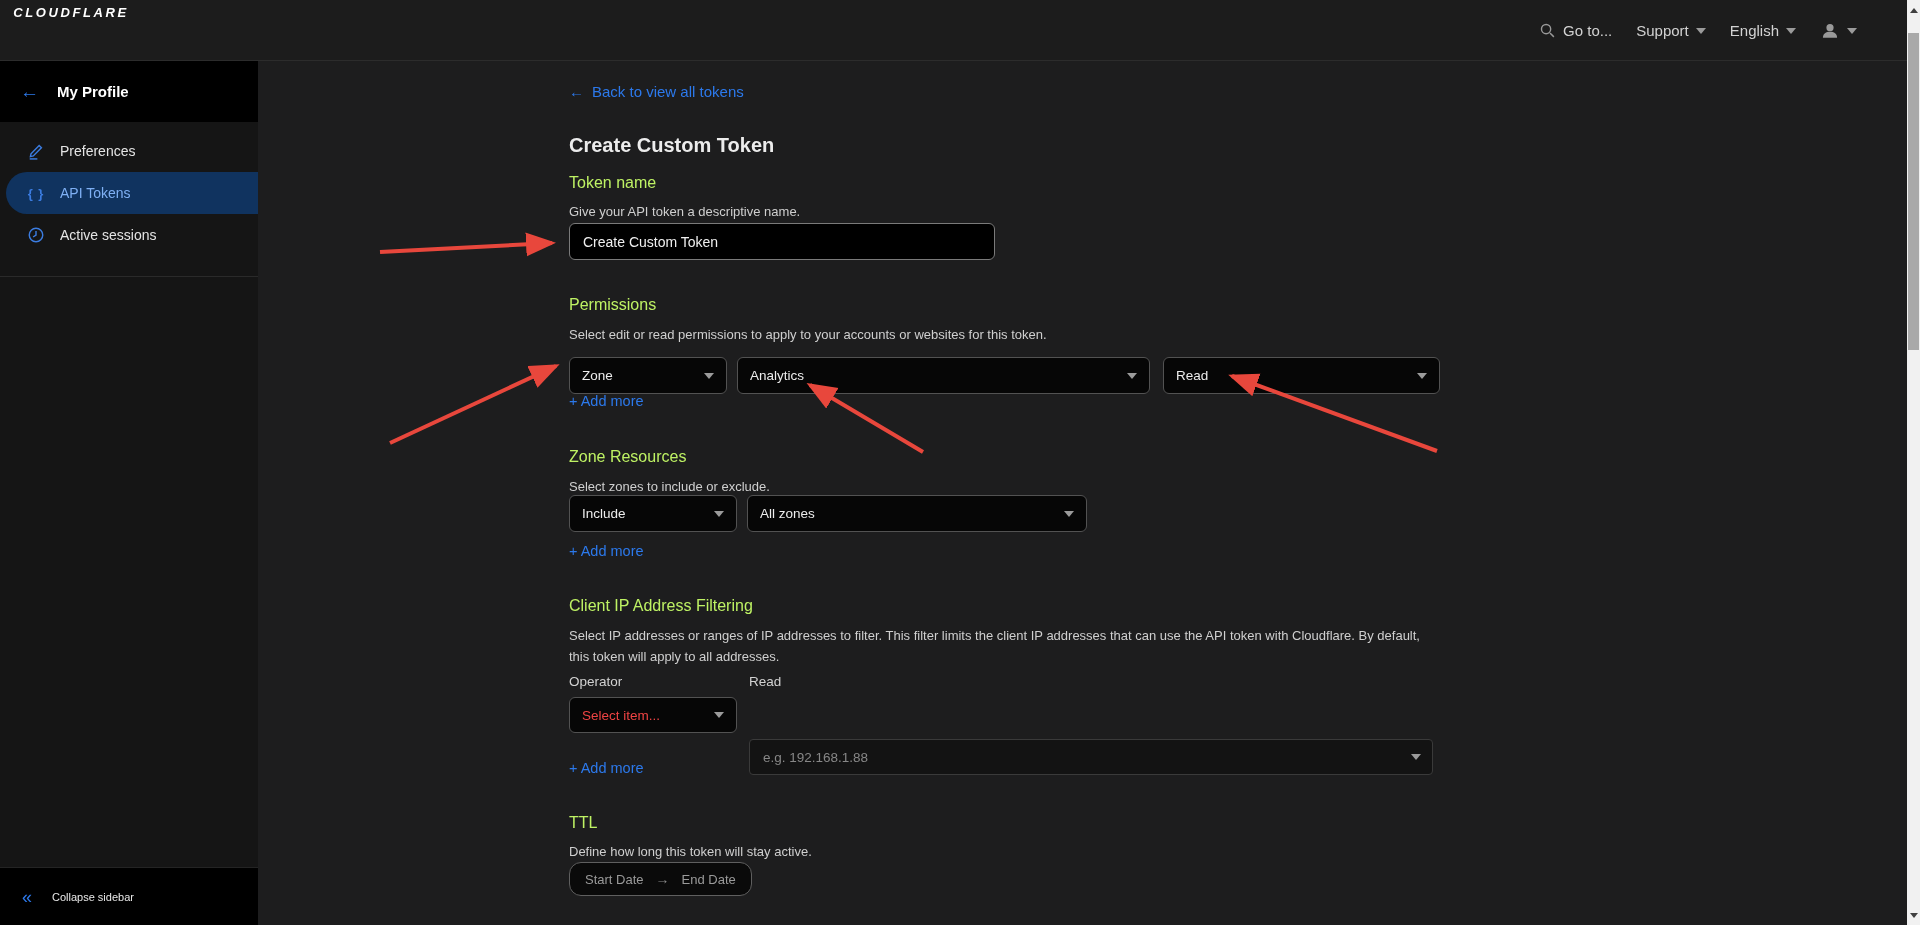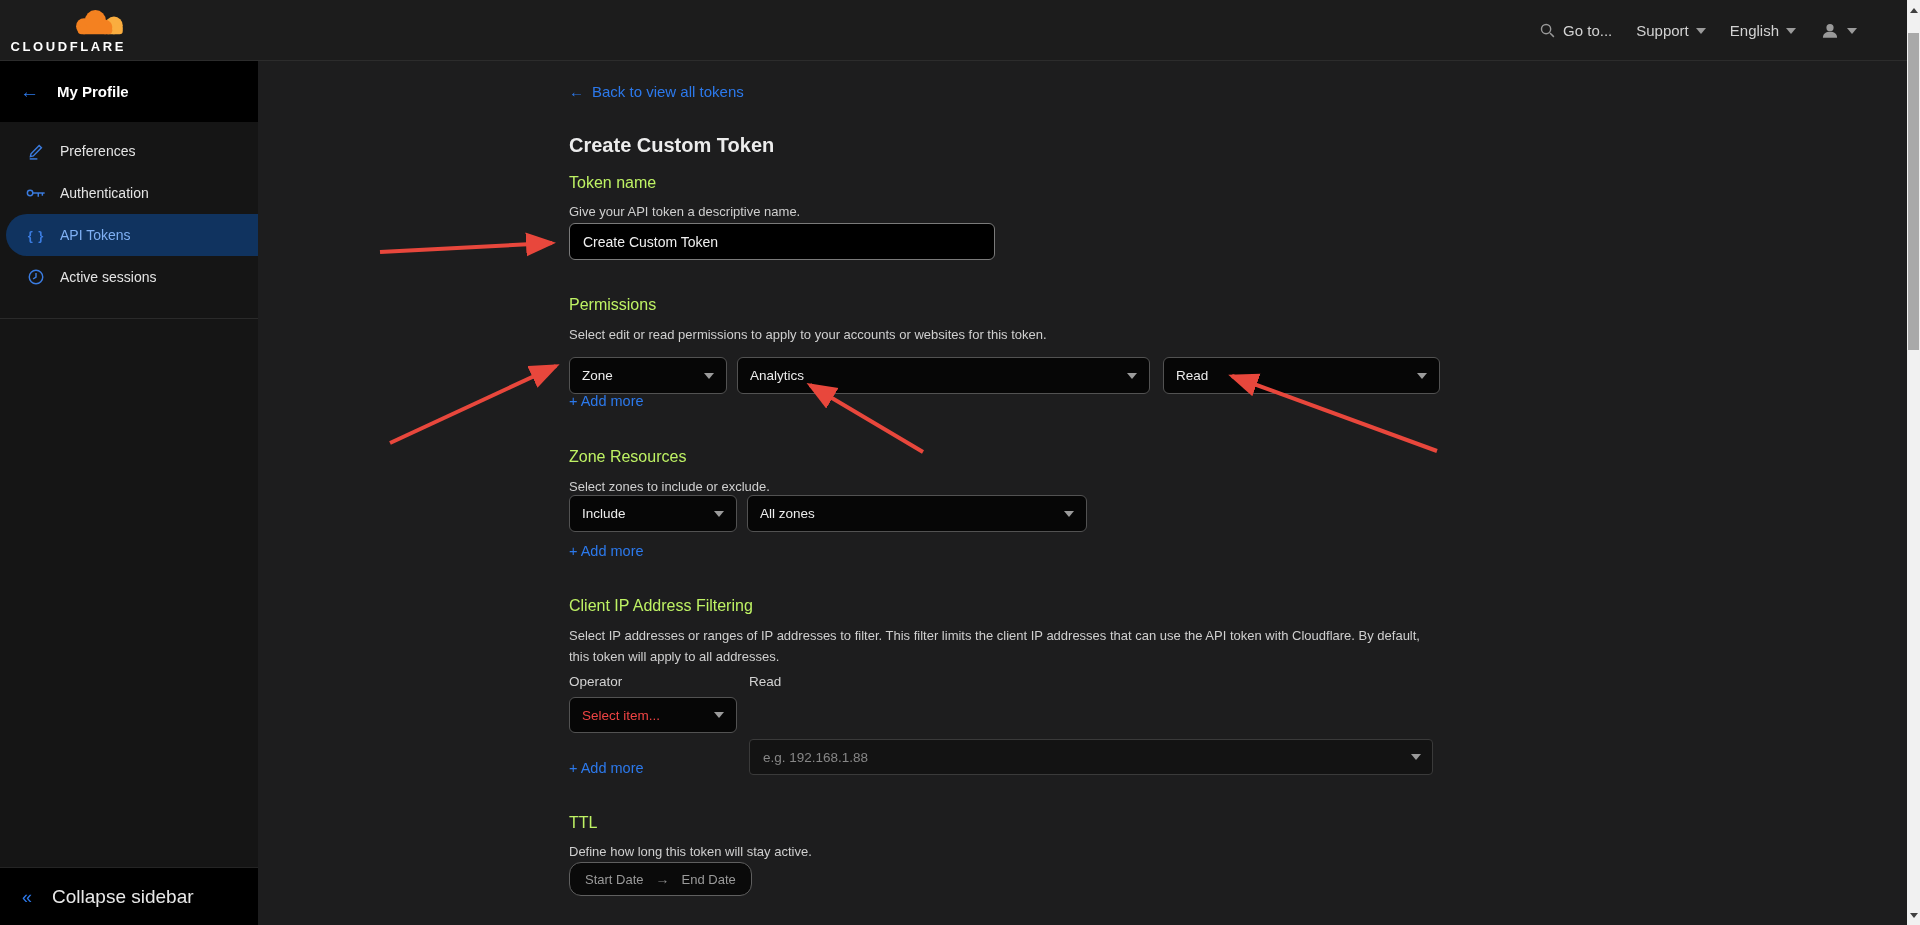--- a/index.html
+++ b/index.html
@@ -4,21 +4,21 @@
 <style>
   * { margin:0; padding:0; box-sizing:border-box; }
   html,body { width:1920px; height:925px; overflow:hidden; background:#1d1d1e;
     font-family:"Liberation Sans","DejaVu Sans",sans-serif; }
   .stage { position:relative; width:1920px; height:925px; background:#1d1d1e; }
 
   
   .header { position:absolute; left:0; top:0; width:1907px; height:61px;
     background:#1c1c1c; border-bottom:1px solid #2c2c2c; z-index:5; }
   .logo { position:absolute; left:16px; top:4px; width:110px; height:54px;
-    display:flex; flex-direction:column; align-items:flex-end; justify-content:center; }
+    display:flex; align-items:flex-start; justify-content:center;font-style:italic; }
   .logo-text { color:#fff; font-size:13px; font-weight:bold; letter-spacing:2.6px; margin-top:1px; }
   .hdr-right { position:absolute; right:50px; top:0; height:61px; display:flex; align-items:center; gap:24px; }
   .hdr-item { display:flex; align-items:center; gap:7px; color:#d2d2d2; font-size:15px; cursor:pointer; }
   .chev { width:0; height:0; border-left:5px solid transparent; border-right:5px solid transparent;
     border-top:6px solid #9b9b9b; display:inline-block; }
 
   
   .sidebar { position:absolute; left:0; top:61px; width:258px; bottom:0; background:#151515; z-index:4; }
   .profile-hdr { height:61px; background:#000; display:flex; align-items:center; padding-left:20px; gap:18px; }
   .back-arrow { color:#2c79ec; font-size:19px; line-height:1; }
@@ -27,21 +27,21 @@
   .nav-item { height:42px; display:flex; align-items:center; padding-left:26px; cursor:pointer; }
   .nav-item .ic { width:20px; display:flex; justify-content:center; align-items:center; }
   .nav-item .lbl { margin-left:14px; color:#e4e4e4; font-size:14px; }
   .nav-item.active { background:#10335f; margin-left:6px; padding-left:20px;
     border-radius:21px 0 0 21px; }
   .nav-item.active .lbl { color:#7fb0f4; font-weight:normal; }
   .braces { color:#3b7ce0; font-size:13px; font-weight:bold; letter-spacing:1px; }
   .side-footer { position:absolute; left:0; bottom:0; width:258px; height:58px; background:#000;
     border-top:1px solid #242424; display:flex; align-items:center; padding-left:22px; gap:20px; cursor:pointer; }
   .collapse-ic { color:#2c79ec; font-size:18px; line-height:1; }
-  .side-footer .lbl { color:#e8e8e8; font-size:19px; }
+  .side-footer .lbl { color:#e8e8e8; font-size:11px; }
 
   
   .main { position:absolute; left:258px; top:61px; right:13px; bottom:0; background:#1d1d1e; }
   .col { position:absolute; left:311px; top:0; width:880px; height:864px; }
   .abs { position:absolute; left:0; }
   .back-link { top:22px; color:#2c79ec; font-size:15px; cursor:pointer; display:flex; gap:8px; align-items:center; }
   .page-title { top:73px; color:#ececec; font-size:20px; font-weight:bold; }
   .sec-h { color:#bef264; font-size:16px; }
   .desc { color:#cfcfcf; font-size:13px; line-height:21px; max-width:871px; }
   .addmore { color:#2c79ec; font-size:14.5px; cursor:pointer; }
@@ -136,31 +136,20 @@
     <div class="nav">
       <div class="nav-item">
         <span class="ic">
           <svg width="18" height="18" viewBox="0 0 20 20" fill="none" stroke="#3b7ce0" stroke-width="1.6">
               <path d="M4.5 13 L13.5 4 L16 6.5 L7 15.5 L3.8 16.2 z"></path>
               <line x1="3" y1="18.8" x2="11.5" y2="18.8"></line>
             </svg>
         </span>
         <span class="lbl">Preferences</span>
       </div>
-      <div class="nav-item">
-        <span class="ic">
-          <svg width="20" height="14" viewBox="0 0 22 14" fill="none" stroke="#3b7ce0" stroke-width="1.6">
-              <circle cx="4.5" cy="7" r="3"></circle>
-              <line x1="7.5" y1="7" x2="20.5" y2="7"></line>
-              <line x1="13.5" y1="7" x2="13.5" y2="11"></line>
-              <line x1="18" y1="7" x2="18" y2="10"></line>
-            </svg>
-        </span>
-        <span class="lbl">Authentication</span>
-      </div>
       <div class="nav-item active">
         <span class="ic braces">{ }</span>
         <span class="lbl">API Tokens</span>
       </div>
       <div class="nav-item">
         <span class="ic">
           <svg width="18" height="18" viewBox="0 0 20 20" fill="none" stroke="#3b7ce0" stroke-width="1.6">
               <circle cx="10" cy="10" r="7.5"></circle>
               <path d="M10 5.5 V10 L6.8 12.2"></path>
             </svg>

